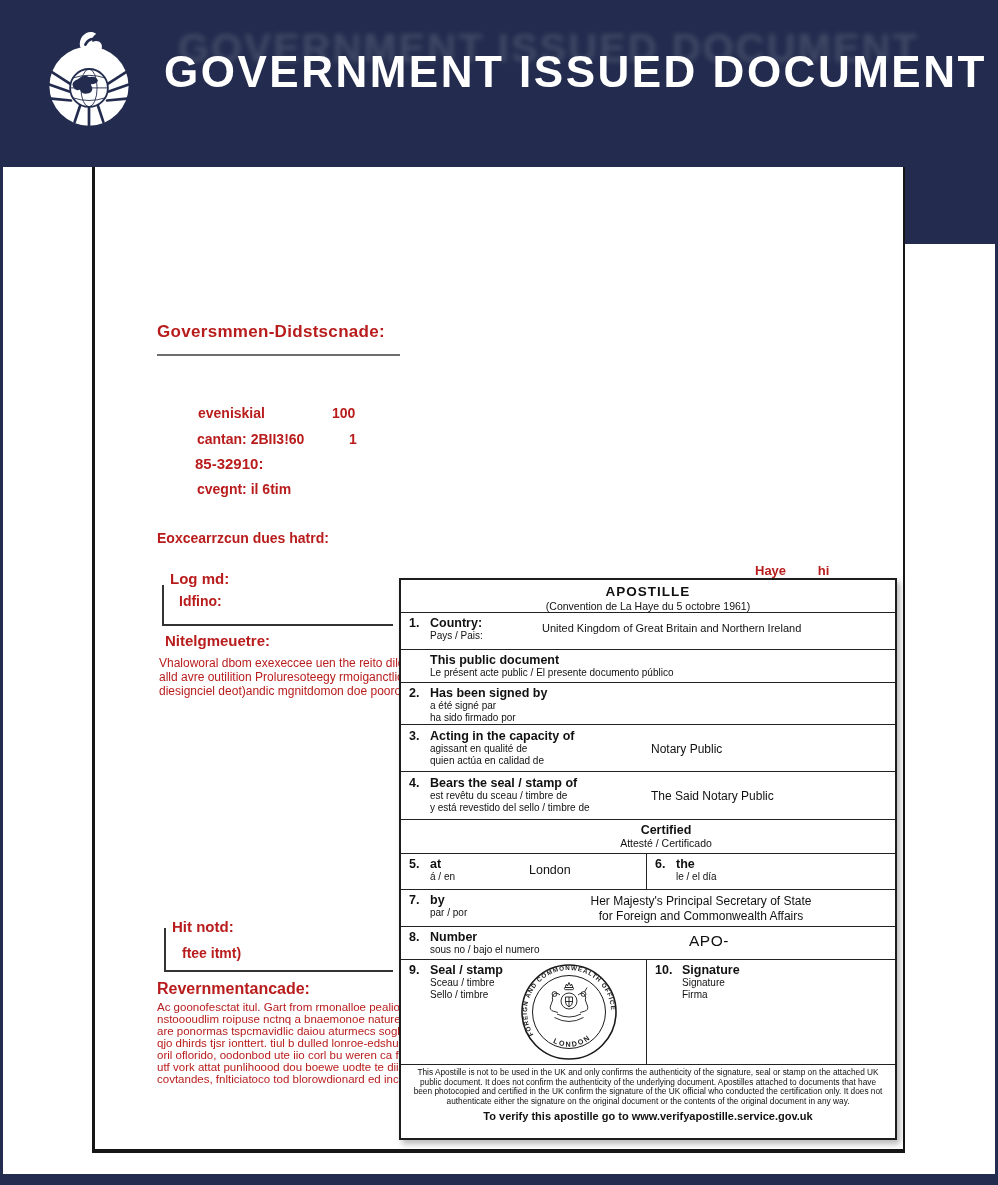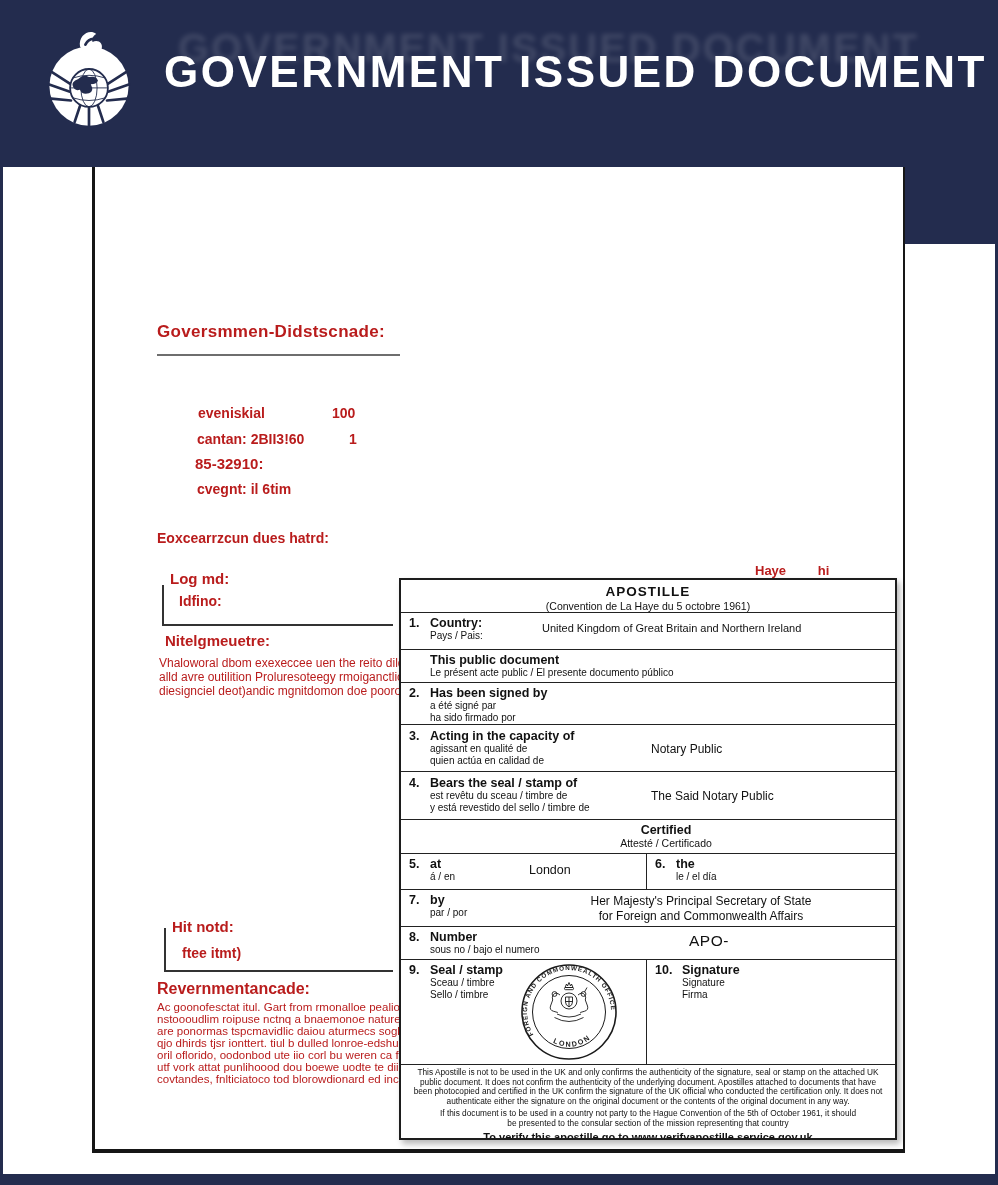--- a/index.html
+++ b/index.html
@@ -285,18 +285,17 @@
         <span class="lblwrap">
           <span class="lbl">Signature</span>
           <span class="sub">Signature</span>
           <span class="sub">Firma</span>
         </span>
       </div>
     </div>
 
     <div class="ap-row ap-footer">
       <div class="foot-p1">This Apostille is not to be used in the UK and only confirms the authenticity of the signature, seal or stamp on the attached UK public document. It does not confirm the authenticity of the underlying document. Apostilles attached to documents that have been photocopied and certified in the UK confirm the signature of the UK official who conducted the certification only. It does not authenticate either the signature on the original document or the contents of the original document in any way.</div>
-      <div class="foot-p2">If this document is to be used in a country not party to the Hague Convention of the 5th of October 1961, it should be presented to the consular section of the mission representing that country</div>
       <div class="foot-verify">To verify this apostille go to www.verifyapostille.service.gov.uk</div>
     </div>
 
   </div>
 </div>
 
 </body></html>

